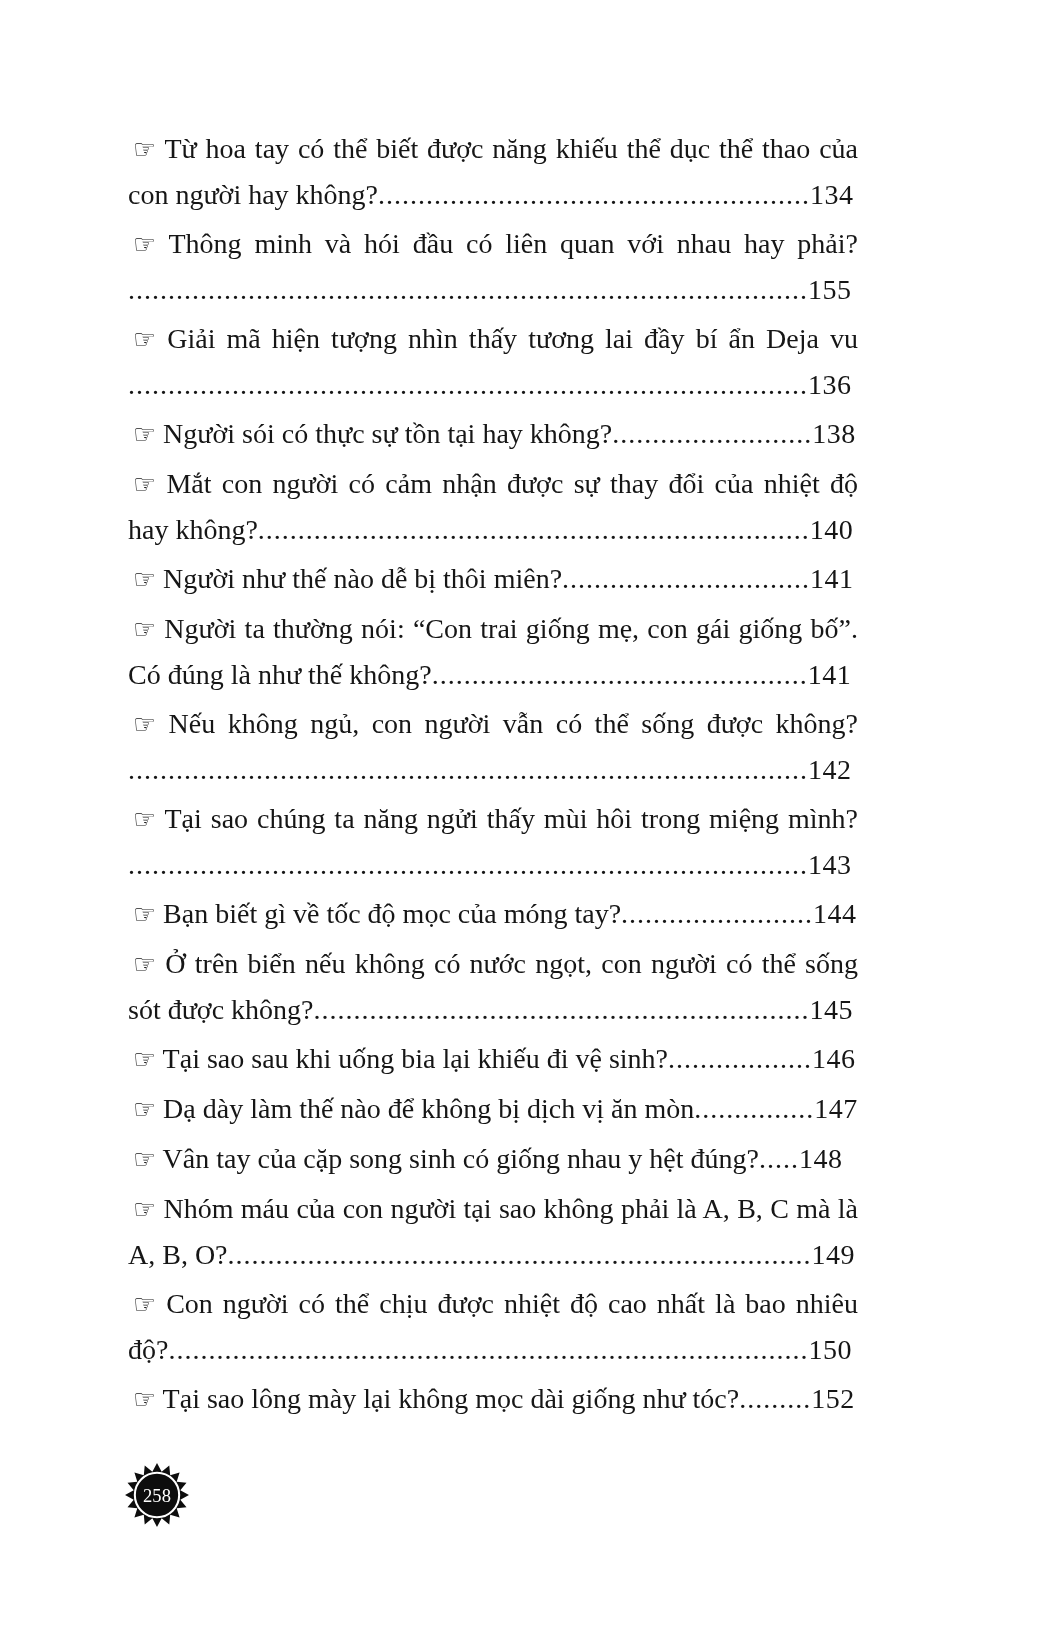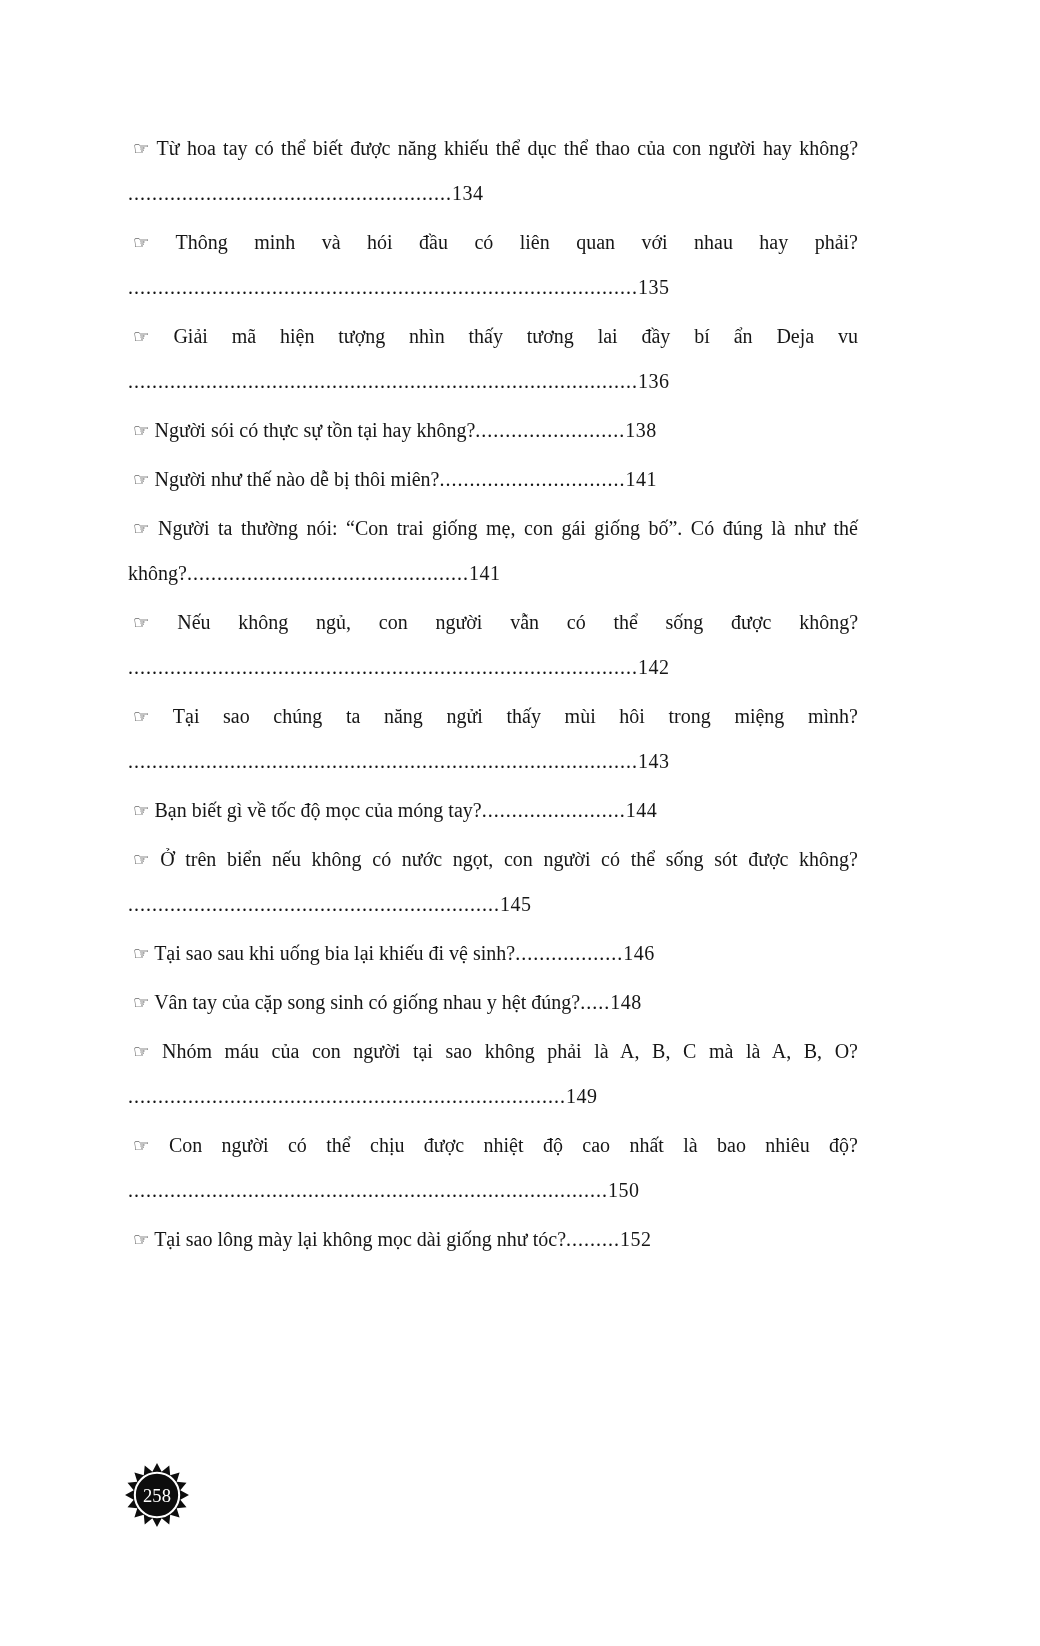--- a/index.html
+++ b/index.html
@@ -15,21 +15,21 @@
     width: 1040px;
     height: 1646px;
     background: #ffffff;
     overflow: hidden;
   }
   .toc {
     position: absolute;
     left: 128px;
     top: 126px;
     width: 730px;
-    font-size: 20px;
+    font-size: 28px;
     line-height: 45px;
     text-align: justify;
   }
   .entry {
     margin: 0 0 4px 0;
     text-indent: 5px;
   }
   .hand {
     font-family: "DejaVu Sans", sans-serif;
     font-size: 0.92em;
@@ -57,42 +57,44 @@
   }
 </style>
 </head>
 <body>
 
 <div class="page">
 
   <div class="toc">
   <p class="entry"><span class="hand">☞</span> <span class="txt">Từ hoa tay có thể biết được năng khiếu thể dục thể thao của con người hay không?</span>​<span class="unit"><span class="dots">......................................................</span><span class="num">134</span></span></p>
 
-  <p class="entry"><span class="hand">☞</span> <span class="txt">Thông minh và hói đầu có liên quan với nhau hay phải?</span>​<span class="unit"><span class="dots">.....................................................................................</span><span class="num">135</span></span></p>
+  <p class="entry"><span class="hand">☞</span> <span class="txt">Thông minh và hói đầu có liên quan với nhau hay phải?</span>​<span class="unit"><span class="dots">.....................................................................................</span><span class="num">155</span></span></p>
 
   <p class="entry"><span class="hand">☞</span> <span class="txt">Giải mã hiện tượng nhìn thấy tương lai đầy bí ẩn Deja vu</span>​<span class="unit"><span class="dots">.....................................................................................</span><span class="num">136</span></span></p>
 
   <p class="entry"><span class="hand">☞</span> <span class="txt">Người sói có thực sự tồn tại hay không?</span>​<span class="unit"><span class="dots">.........................</span><span class="num">138</span></span></p>
 
 
+  <p class="entry"><span class="hand">☞</span> <span class="txt">Mắt con người có cảm nhận được sự thay đổi của nhiệt độ hay không?</span>​<span class="unit"><span class="dots">.....................................................................</span><span class="num">140</span></span></p>
 
   <p class="entry"><span class="hand">☞</span> <span class="txt">Người như thế nào dễ bị thôi miên?</span>​<span class="unit"><span class="dots">...............................</span><span class="num">141</span></span></p>
 
   <p class="entry"><span class="hand">☞</span> <span class="txt">Người ta thường nói: “Con trai giống mẹ, con gái giống bố”. Có đúng là như thế không?</span>​<span class="unit"><span class="dots">...............................................</span><span class="num">141</span></span></p>
 
   <p class="entry"><span class="hand">☞</span> <span class="txt">Nếu không ngủ, con người vẫn có thể sống được không?</span>​<span class="unit"><span class="dots">.....................................................................................</span><span class="num">142</span></span></p>
 
   <p class="entry"><span class="hand">☞</span> <span class="txt">Tại sao chúng ta năng ngửi thấy mùi hôi trong miệng mình?</span>​<span class="unit"><span class="dots">.....................................................................................</span><span class="num">143</span></span></p>
 
   <p class="entry"><span class="hand">☞</span> <span class="txt">Bạn biết gì về tốc độ mọc của móng tay?</span>​<span class="unit"><span class="dots">........................</span><span class="num">144</span></span></p>
 
   <p class="entry"><span class="hand">☞</span> <span class="txt">Ở trên biển nếu không có nước ngọt, con người có thể sống sót được không?</span>​<span class="unit"><span class="dots">..............................................................</span><span class="num">145</span></span></p>
 
   <p class="entry"><span class="hand">☞</span> <span class="txt">Tại sao sau khi uống bia lại khiếu đi vệ sinh?</span>​<span class="unit"><span class="dots">..................</span><span class="num">146</span></span></p>
 
+  <p class="entry"><span class="hand">☞</span> <span class="txt">Dạ dày làm thế nào để không bị dịch vị ăn mòn</span>​<span class="unit"><span class="dots">...............</span><span class="num">147</span></span></p>
 
   <p class="entry"><span class="hand">☞</span> <span class="txt">Vân tay của cặp song sinh có giống nhau y hệt đúng?</span>​<span class="unit"><span class="dots">.....</span><span class="num">148</span></span></p>
 
   <p class="entry"><span class="hand">☞</span> <span class="txt">Nhóm máu của con người tại sao không phải là A, B, C mà là A, B, O?</span>​<span class="unit"><span class="dots">.........................................................................</span><span class="num">149</span></span></p>
 
   <p class="entry"><span class="hand">☞</span> <span class="txt">Con người có thể chịu được nhiệt độ cao nhất là bao nhiêu độ?</span>​<span class="unit"><span class="dots">................................................................................</span><span class="num">150</span></span></p>
 
   <p class="entry"><span class="hand">☞</span> <span class="txt">Tại sao lông mày lại không mọc dài giống như tóc?</span>​<span class="unit"><span class="dots">.........</span><span class="num">152</span></span></p>
 </div>
 

